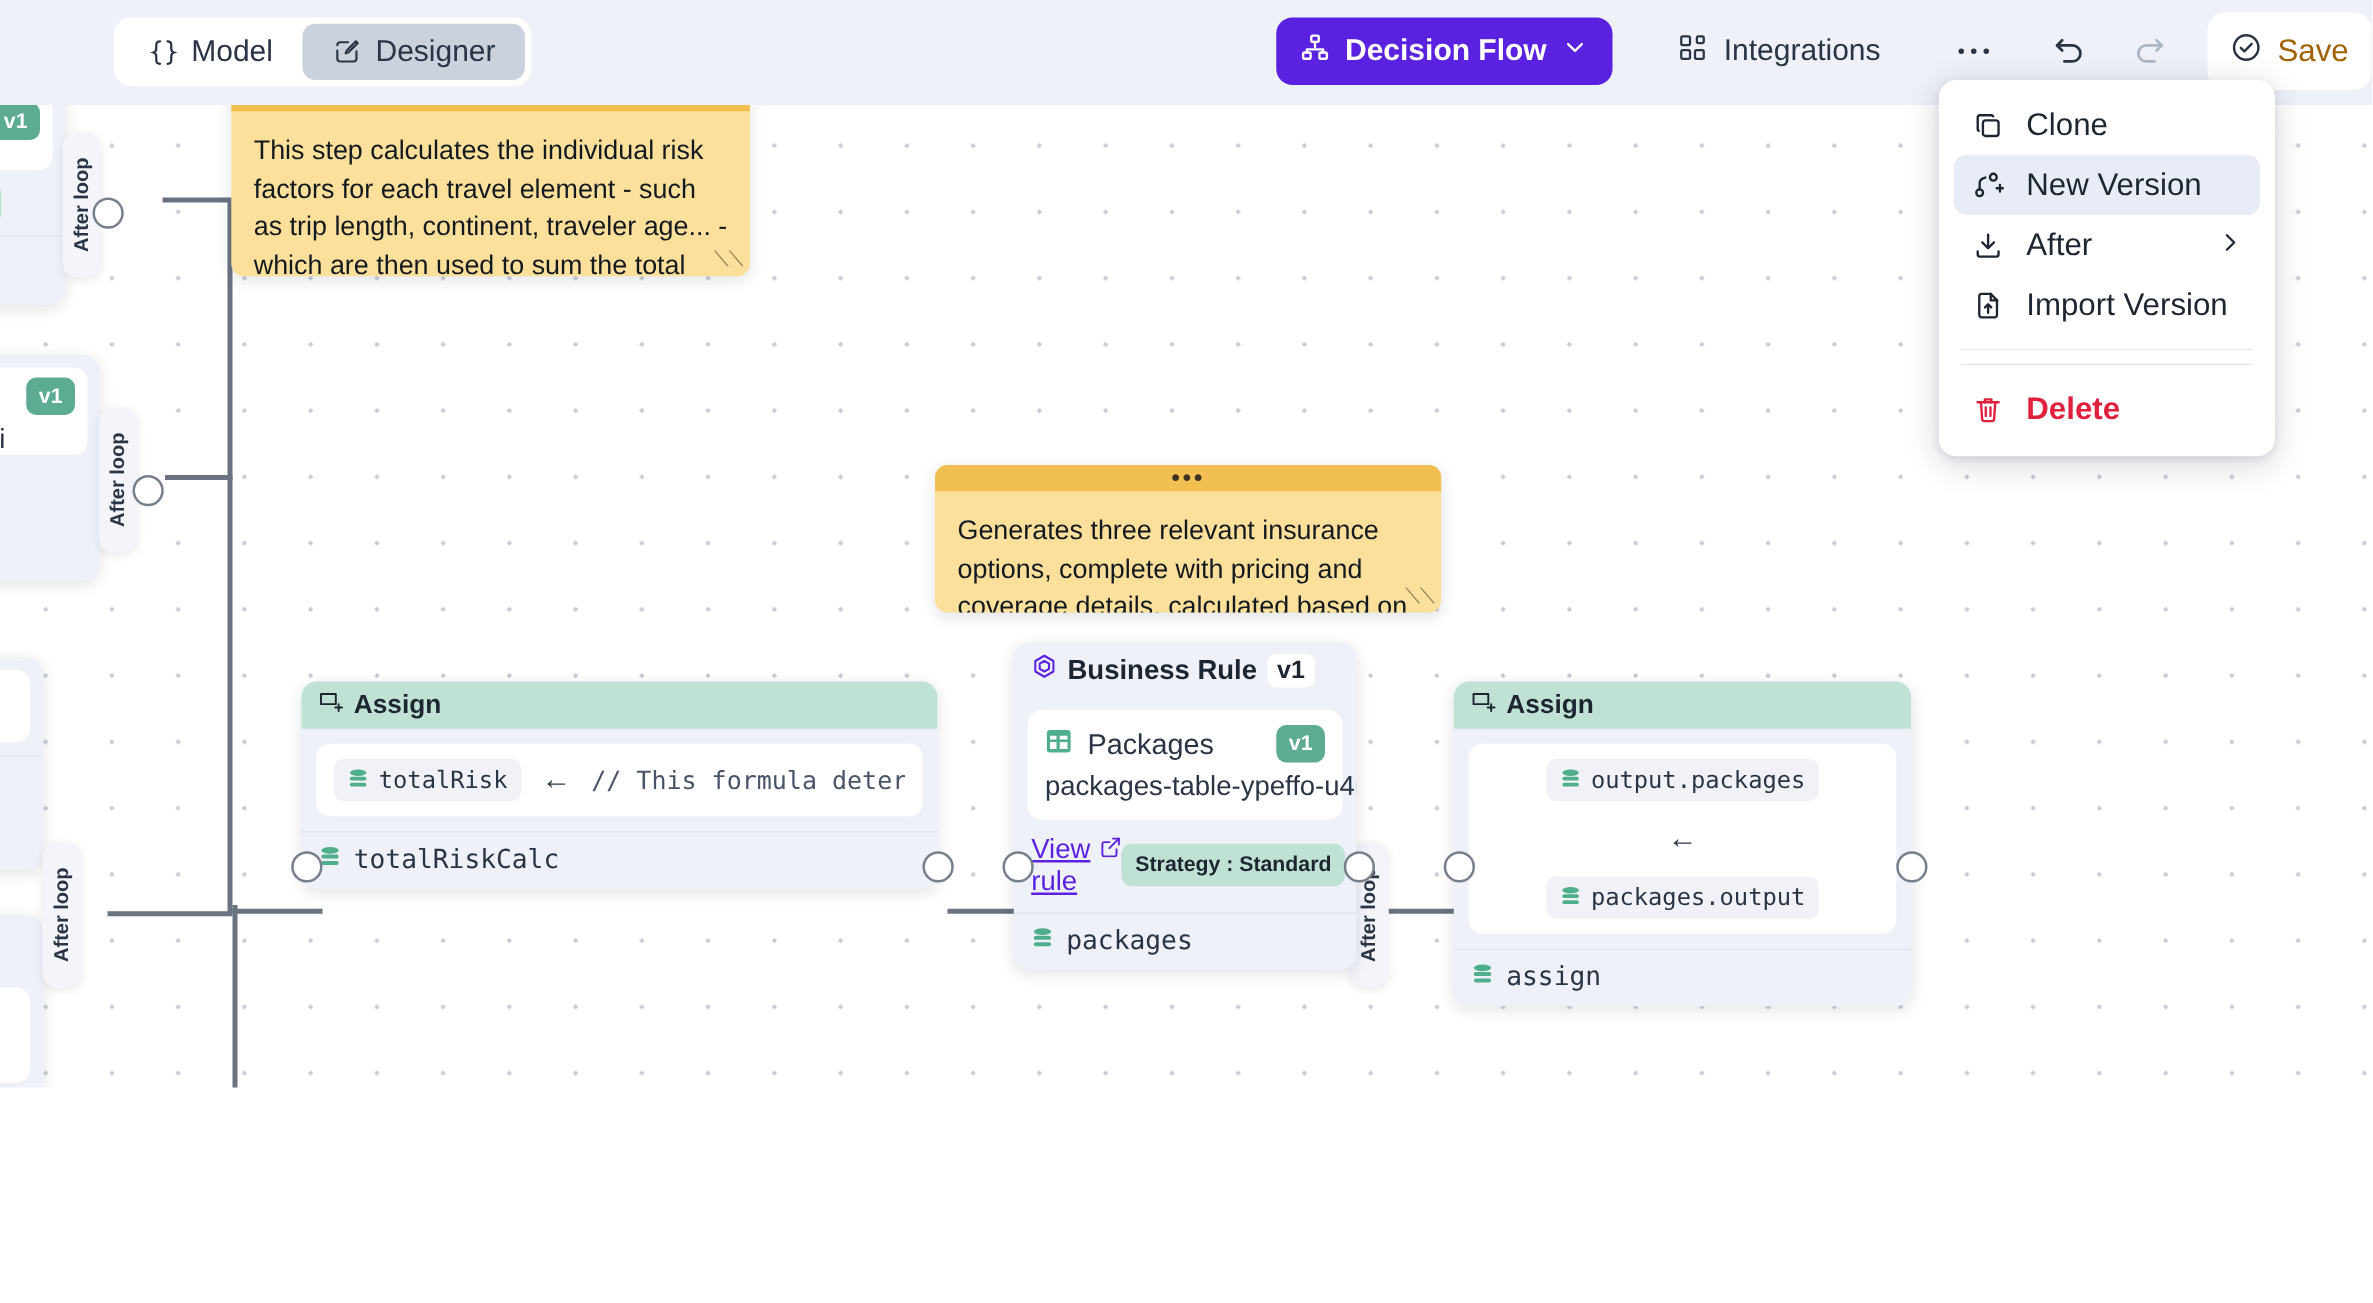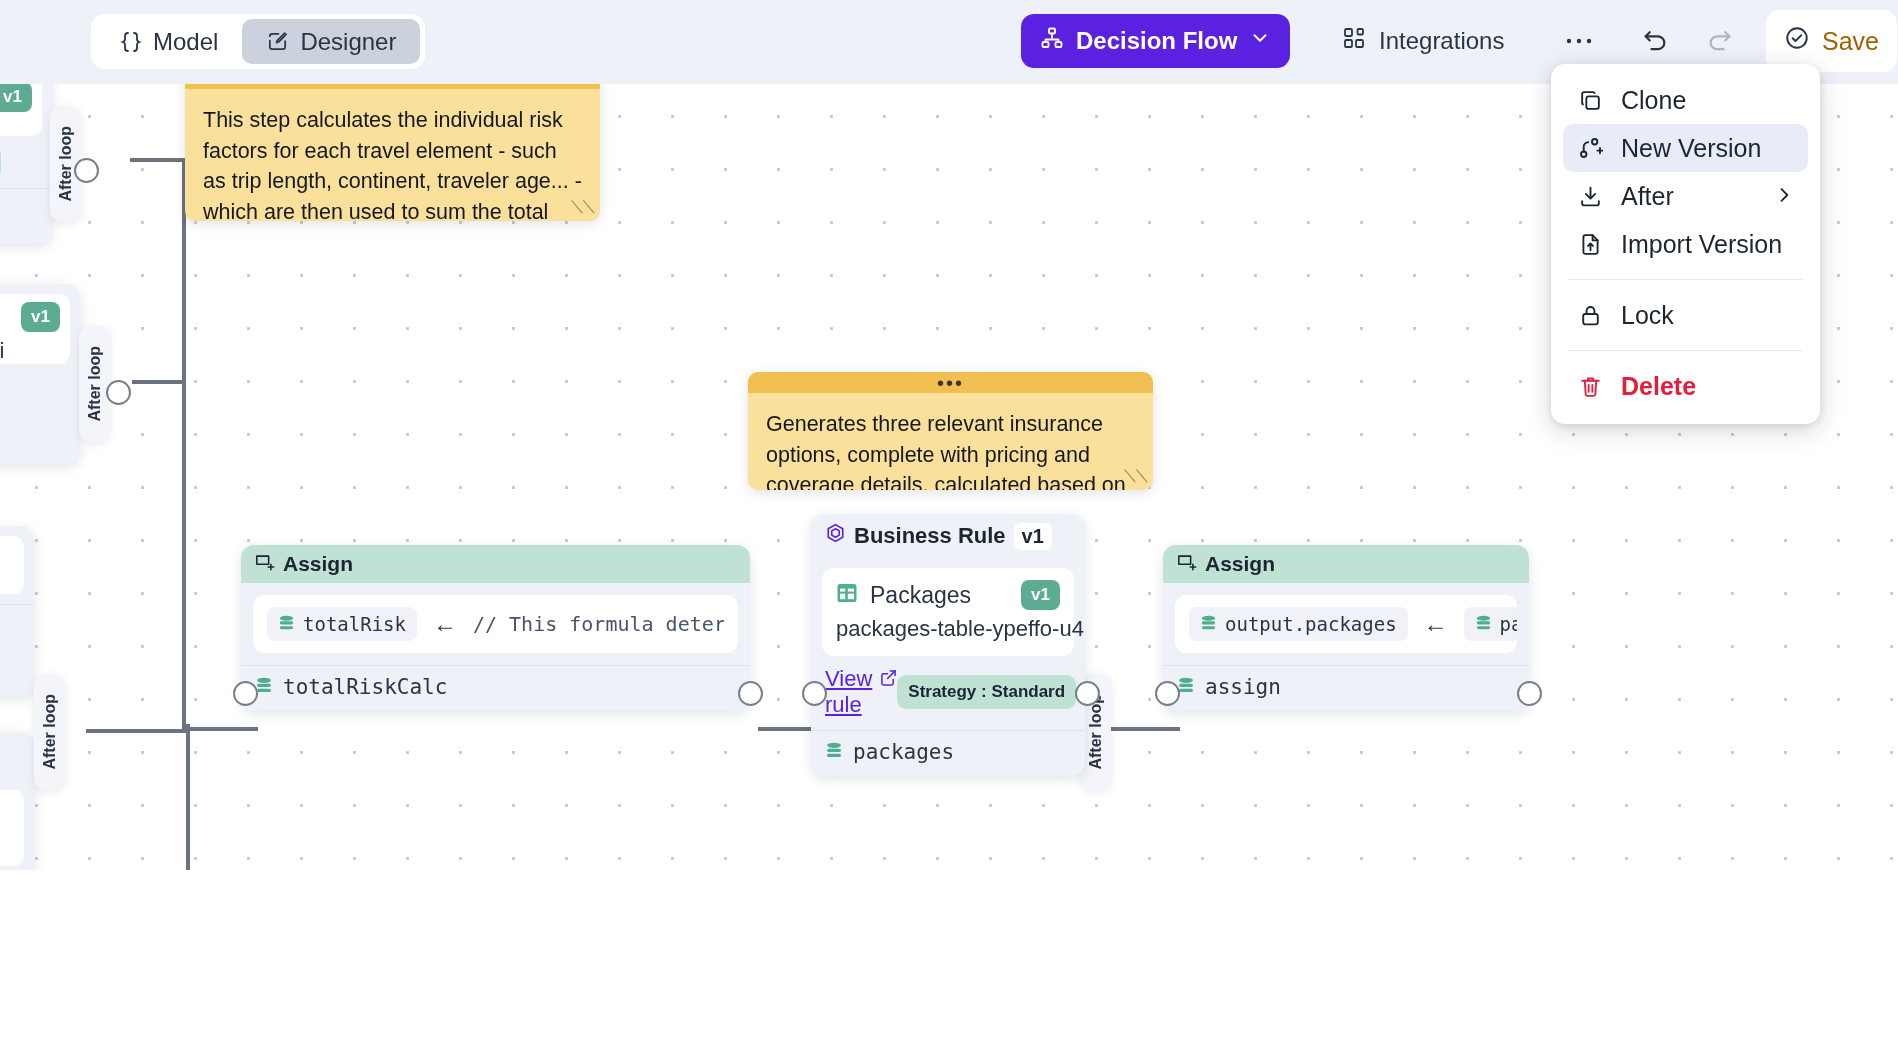--- a/index.html
+++ b/index.html
@@ -342,29 +342,20 @@
       <span class="mi-ico">
         <svg width="25" height="25" viewBox="0 0 24 24" fill="none" stroke="#1d2530" stroke-width="1.8" stroke-linecap="round" stroke-linejoin="round">
           <path d="M14 3H7a1.8 1.8 0 0 0-1.8 1.8v14.4A1.8 1.8 0 0 0 7 21h10a1.8 1.8 0 0 0 1.8-1.8V8z"></path>
           <path d="M14 3v5h5"></path>
             <path d="M12 17.5v-6M9.6 13.4 12 11l2.4 2.4"></path>
         </svg>
       </span>
       <span>Import Version</span>
     </div>
     <div class="m-sep"></div>
-    <div class="mi">
-      <span class="mi-ico">
-        <svg width="25" height="25" viewBox="0 0 24 24" fill="none" stroke="#1d2530" stroke-width="1.8" stroke-linejoin="round">
-          <rect x="5" y="10.5" width="14" height="10" rx="2"></rect>
-          <path d="M8.2 10.5V7.6a3.8 3.8 0 0 1 7.6 0v2.9"></path>
-        </svg>
-      </span>
-      <span>Lock</span>
-    </div>
     <div class="m-sep"></div>
     <div class="mi danger">
       <span class="mi-ico">
         <svg width="25" height="25" viewBox="0 0 24 24" fill="none" stroke="#e0213e" stroke-width="1.8" stroke-linecap="round" stroke-linejoin="round">
           <path d="M4 6.5h16"></path>
             <path d="M9.5 6.5V4.3h5v2.2"></path>
           <path d="M6.5 6.5l.9 13a1.6 1.6 0 0 0 1.6 1.5h6a1.6 1.6 0 0 0 1.6-1.5l.9-13"></path>
           <path d="M10.2 10.5v6.5M13.8 10.5v6.5"></path>
         </svg>
       </span>
@@ -560,21 +551,21 @@
       <div class="node-head">
         <span>
           <svg width="20" height="17" viewBox="0 0 22 18" fill="none" stroke="#1d2530" stroke-width="1.7" stroke-linecap="round" stroke-linejoin="round">
             <path d="M2 2h13v9H2z"></path>
               <path d="M14.5 14h6M17.5 11v6"></path>
           </svg>
         </span>
         <span>Assign</span>
       </div>
       <div class="node-body">
-        <div class="row-card" style="justify-content:space-between;">
+        <div class="row-card" style="justify-content:space-between;flex-direction:column;">
           <span class="chip">
             <span class="db-ico">
               <svg width="17" height="19" viewBox="0 0 16 18" fill="#4fae8b">
                 <ellipse cx="8" cy="3" rx="6.2" ry="2.4"></ellipse>
                   <rect x="1.8" y="6" width="12.4" height="2.9" rx="1.4"></rect>
                   <rect x="1.8" y="10.6" width="12.4" height="2.9" rx="1.4"></rect>
               </svg>
             </span>
             <span>output.packages</span>
           </span>

